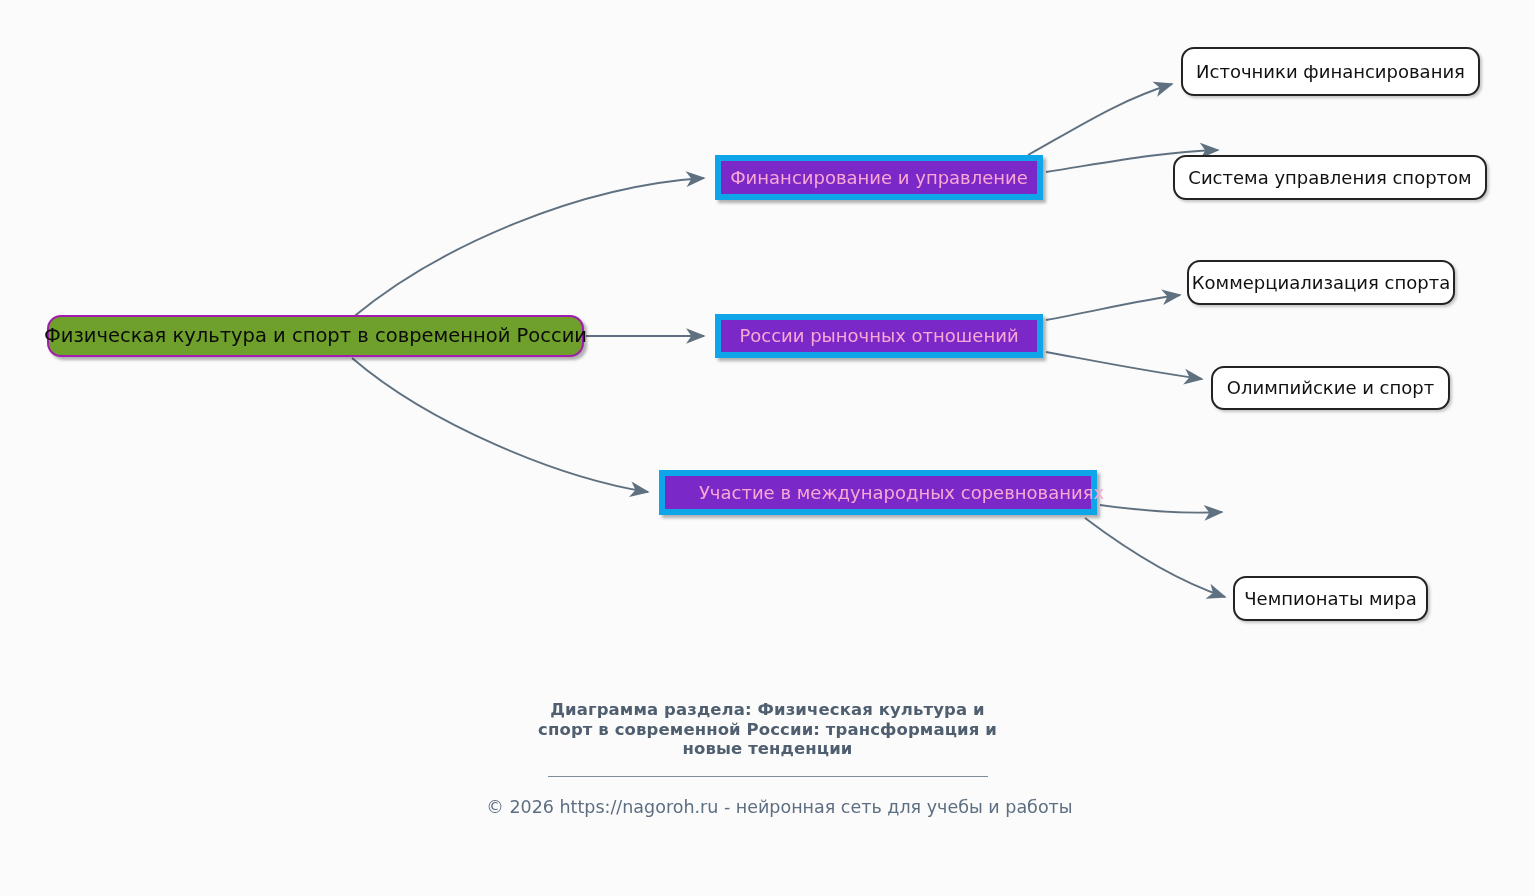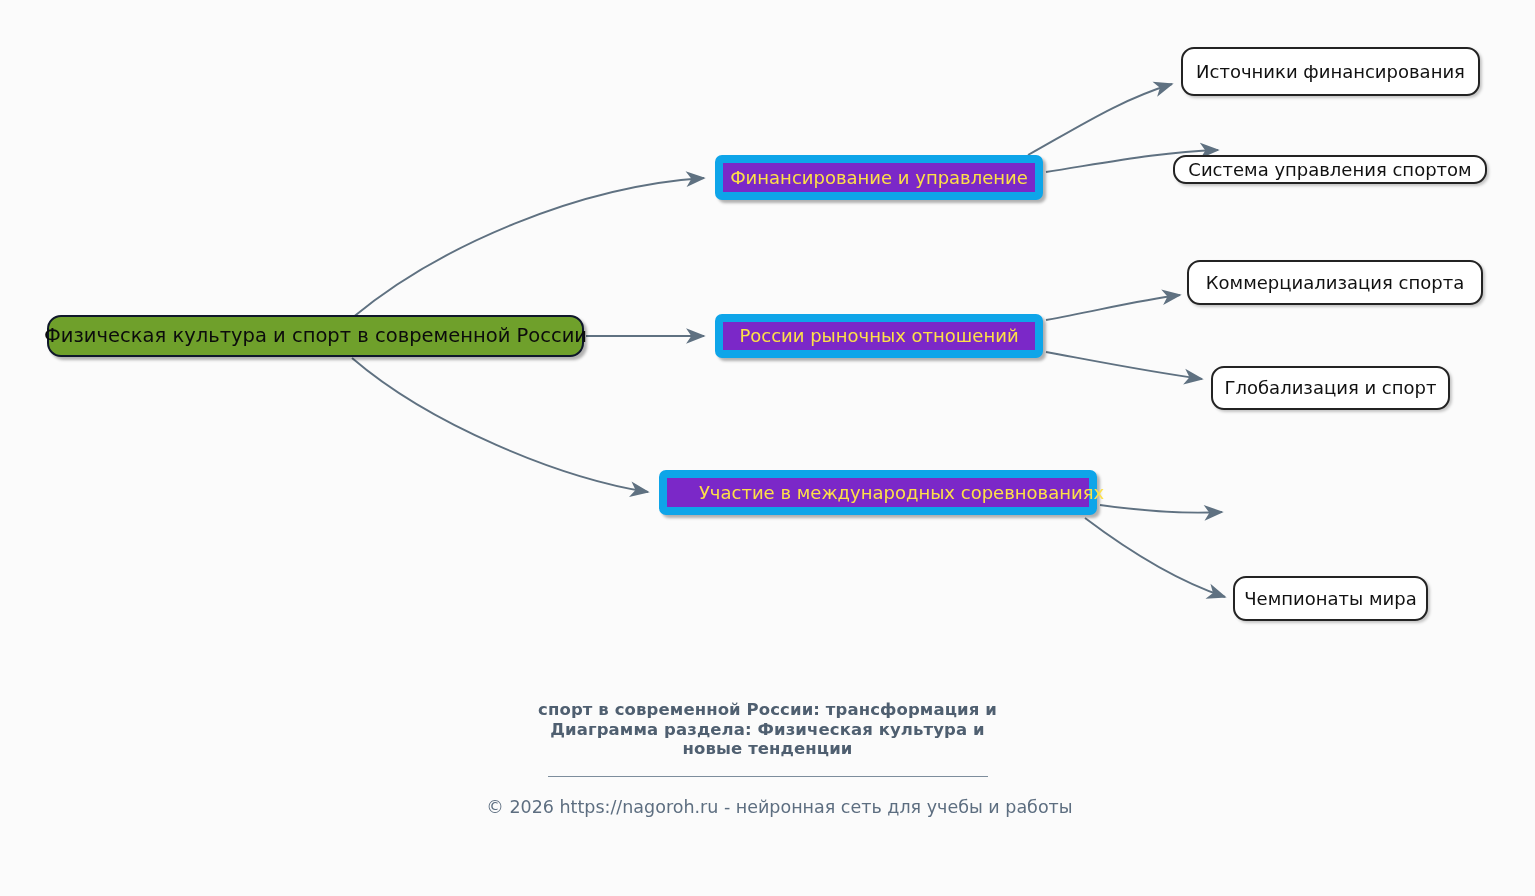--- a/index.html
+++ b/index.html
@@ -33,34 +33,34 @@
     white-space: nowrap;
     line-height: 1;
   }
   .node .label {
     display: block;
     white-space: nowrap;
   }
   
   .node.root {
     background: #6fa02b;
-    border: 2px solid #0f172a;
+    border: 2px solid #a21caf;
     box-shadow: 3px 3px 3px rgba(0,0,0,0.30);
     color: #0c0c0c;
     font-size: 19.5px;
     border-radius: 14px;
   }
   
   .node.branch {
     background: #7b28c8;
-    border: 8px solid #0ea5e9;
+    border: 6px solid #0ea5e9;
     box-shadow: 3px 3px 3px rgba(0,0,0,0.30);
-    color: #fde047;
+    color: #f9a8d4;
     font-size: 18px;
-    border-radius: 7px;
+    border-radius: 0;
   }
   
   .node.leaf {
     background: #ffffff;
     border: 2px solid #232323;
     box-shadow: 2px 2px 3px rgba(0,0,0,0.22);
     color: #111111;
     font-size: 18px;
     border-radius: 13px;
   }
@@ -129,48 +129,48 @@
   </div>
 
   <div class="node branch" style="left:715px; top:155px; width:328px; height:45px;">
     <span class="label">Финансирование и управление</span>
   </div>
 
   <div class="node leaf" style="left:1181px; top:47px; width:299px; height:49px;">
     <span class="label">Источники финансирования</span>
   </div>
 
-  <div class="node leaf" style="left:1173px; top:155px; width:314px; height:29px;">
+  <div class="node leaf" style="left:1173px; top:155px; width:314px; height:45px;">
     <span class="label">Система управления спортом</span>
   </div>
 
   <div class="node branch" style="left:715px; top:314px; width:328px; height:44px;">
     <span class="label">России рыночных отношений</span>
   </div>
 
-  <div class="node leaf" style="left:1187px; top:260px; width:296px; height:45px;">
+  <div class="node leaf" style="left:1187px; top:260px; width:268px; height:45px;">
     <span class="label">Коммерциализация спорта</span>
   </div>
 
   <div class="node leaf" style="left:1211px; top:366px; width:239px; height:44px;">
-    <span class="label">Глобализация и спорт</span>
+    <span class="label">Олимпийские и спорт</span>
   </div>
 
   <div class="node branch" style="left:659px; top:470px; width:438px; height:45px;padding-left:47px;">
     <span class="label">Участие в международных соревнованиях</span>
   </div>
 
 
   <div class="node leaf" style="left:1233px; top:576px; width:195px; height:45px;text-align:center;">
     <span class="label">Чемпионаты мира</span>
   </div>
 
   <div id="footer">
     <div id="footer-title">
+      <span class="tline">Диаграмма раздела: Физическая культура и</span>
       <span class="tline">спорт в современной России: трансформация и</span>
-      <span class="tline">Диаграмма раздела: Физическая культура и</span>
       <span class="tline">новые тенденции</span>
     </div>
     <div id="footer-divider"></div>
     <div id="footer-copy">© 2026 https://nagoroh.ru - нейронная сеть для учебы и работы</div>
   </div>
 
 </div>
 
 </body></html>

